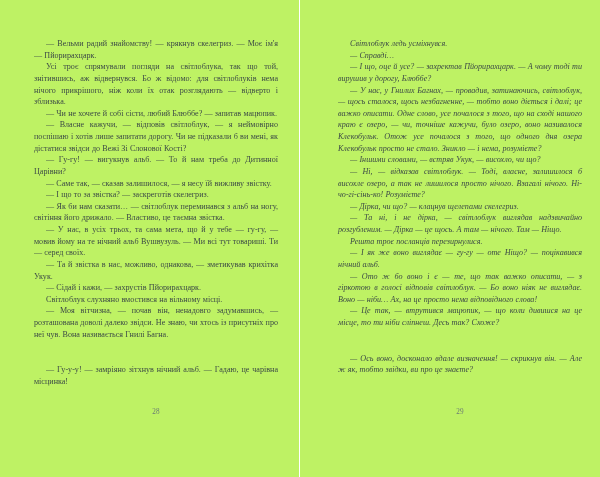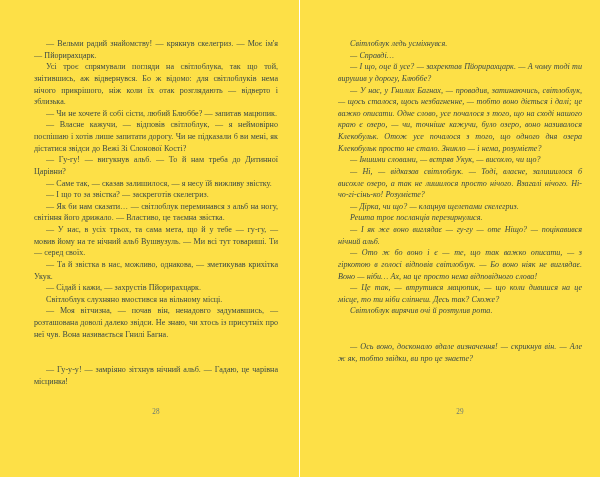--- a/index.html
+++ b/index.html
@@ -17,21 +17,21 @@
     position: relative;
     width: 600px;
     height: 477px;
     background: #ffffff;
   }
   .page {
     position: absolute;
     top: 0;
     width: 300px;
     height: 477px;
-    background: #fde047;
+    background: #bef264;
     box-sizing: border-box;
   }
   .page-left  { left: 0; }
   .page-right { left: 300px; }
 
   .textblock {
     position: absolute;
     top: 38px;
     width: 244px;
     font-size: 8.1px;
@@ -107,23 +107,23 @@
 
   <div class="page page-right">
     <div class="textblock">
       <p>Світлоблук ледь усміхнувся.</p>
       <p>— Справді…</p>
       <p>— І що, оце й усе? — захректав Пйорирахцарк. — А чому тоді ти вирушив у дорогу, Блюббе?</p>
       <p>— У нас, у Гнилих Багнах, — провадив, затинаючись, світлоблук, — щось сталося, щось незбагненне, — тобто воно діється і далі; це важко описати. Одне слово, усе почалося з того, що на сході нашого краю є озеро, — чи, точніше кажучи, було озеро, воно називалося Клекобульк. Отож усе почалося з того, що одного дня озера Клекобульк просто не стало. Зникло — і нема, розумієте?</p>
       <p>— Іншими словами, — встряв Укук, — висохло, чи що?</p>
       <p>— Ні, — відказав світлоблук. — Тоді, власне, залишилося б висохле озеро, а так не лишилося просто нічого. Взагалі нічого. Ні-чо-гі-сінь-ко! Розумієте?</p>
       <p>— Дірка, чи що? — клацнув щелепами скелегриз.</p>
+      <p>— Та ні, і не дірка, — світлоблук виглядав надзвичайно розгубленим. — Дірка — це щось. А там — нічого. Там — Ніщо.</p>
       <p>Решта троє посланців перезирнулися.</p>
       <p>— І як же воно виглядає — гу-гу — оте Ніщо? — поцікавився нічний альб.</p>
       <p>— Ото ж бо воно і є — те, що так важко описати, — з гіркотою в голосі відповів світлоблук. — Бо воно ніяк не виглядає. Воно — ніби… Ах, на це просто нема відповідного слова!</p>
       <p>— Це так, — втрутився мацюпик, — що коли дивишся на це місце, то ти ніби сліпнеш. Десь так? Схоже?</p>
-      <p>Світлоблук вирячив очі й розтулив рота.</p>
       <p>— Ось воно, досконало вдале визначення! — скрикнув він. — Але ж як, тобто звідки, ви про це знаєте?</p>
     </div>
     <div class="folio">29</div>
   </div>
 
 </div>
 
 </body></html>

